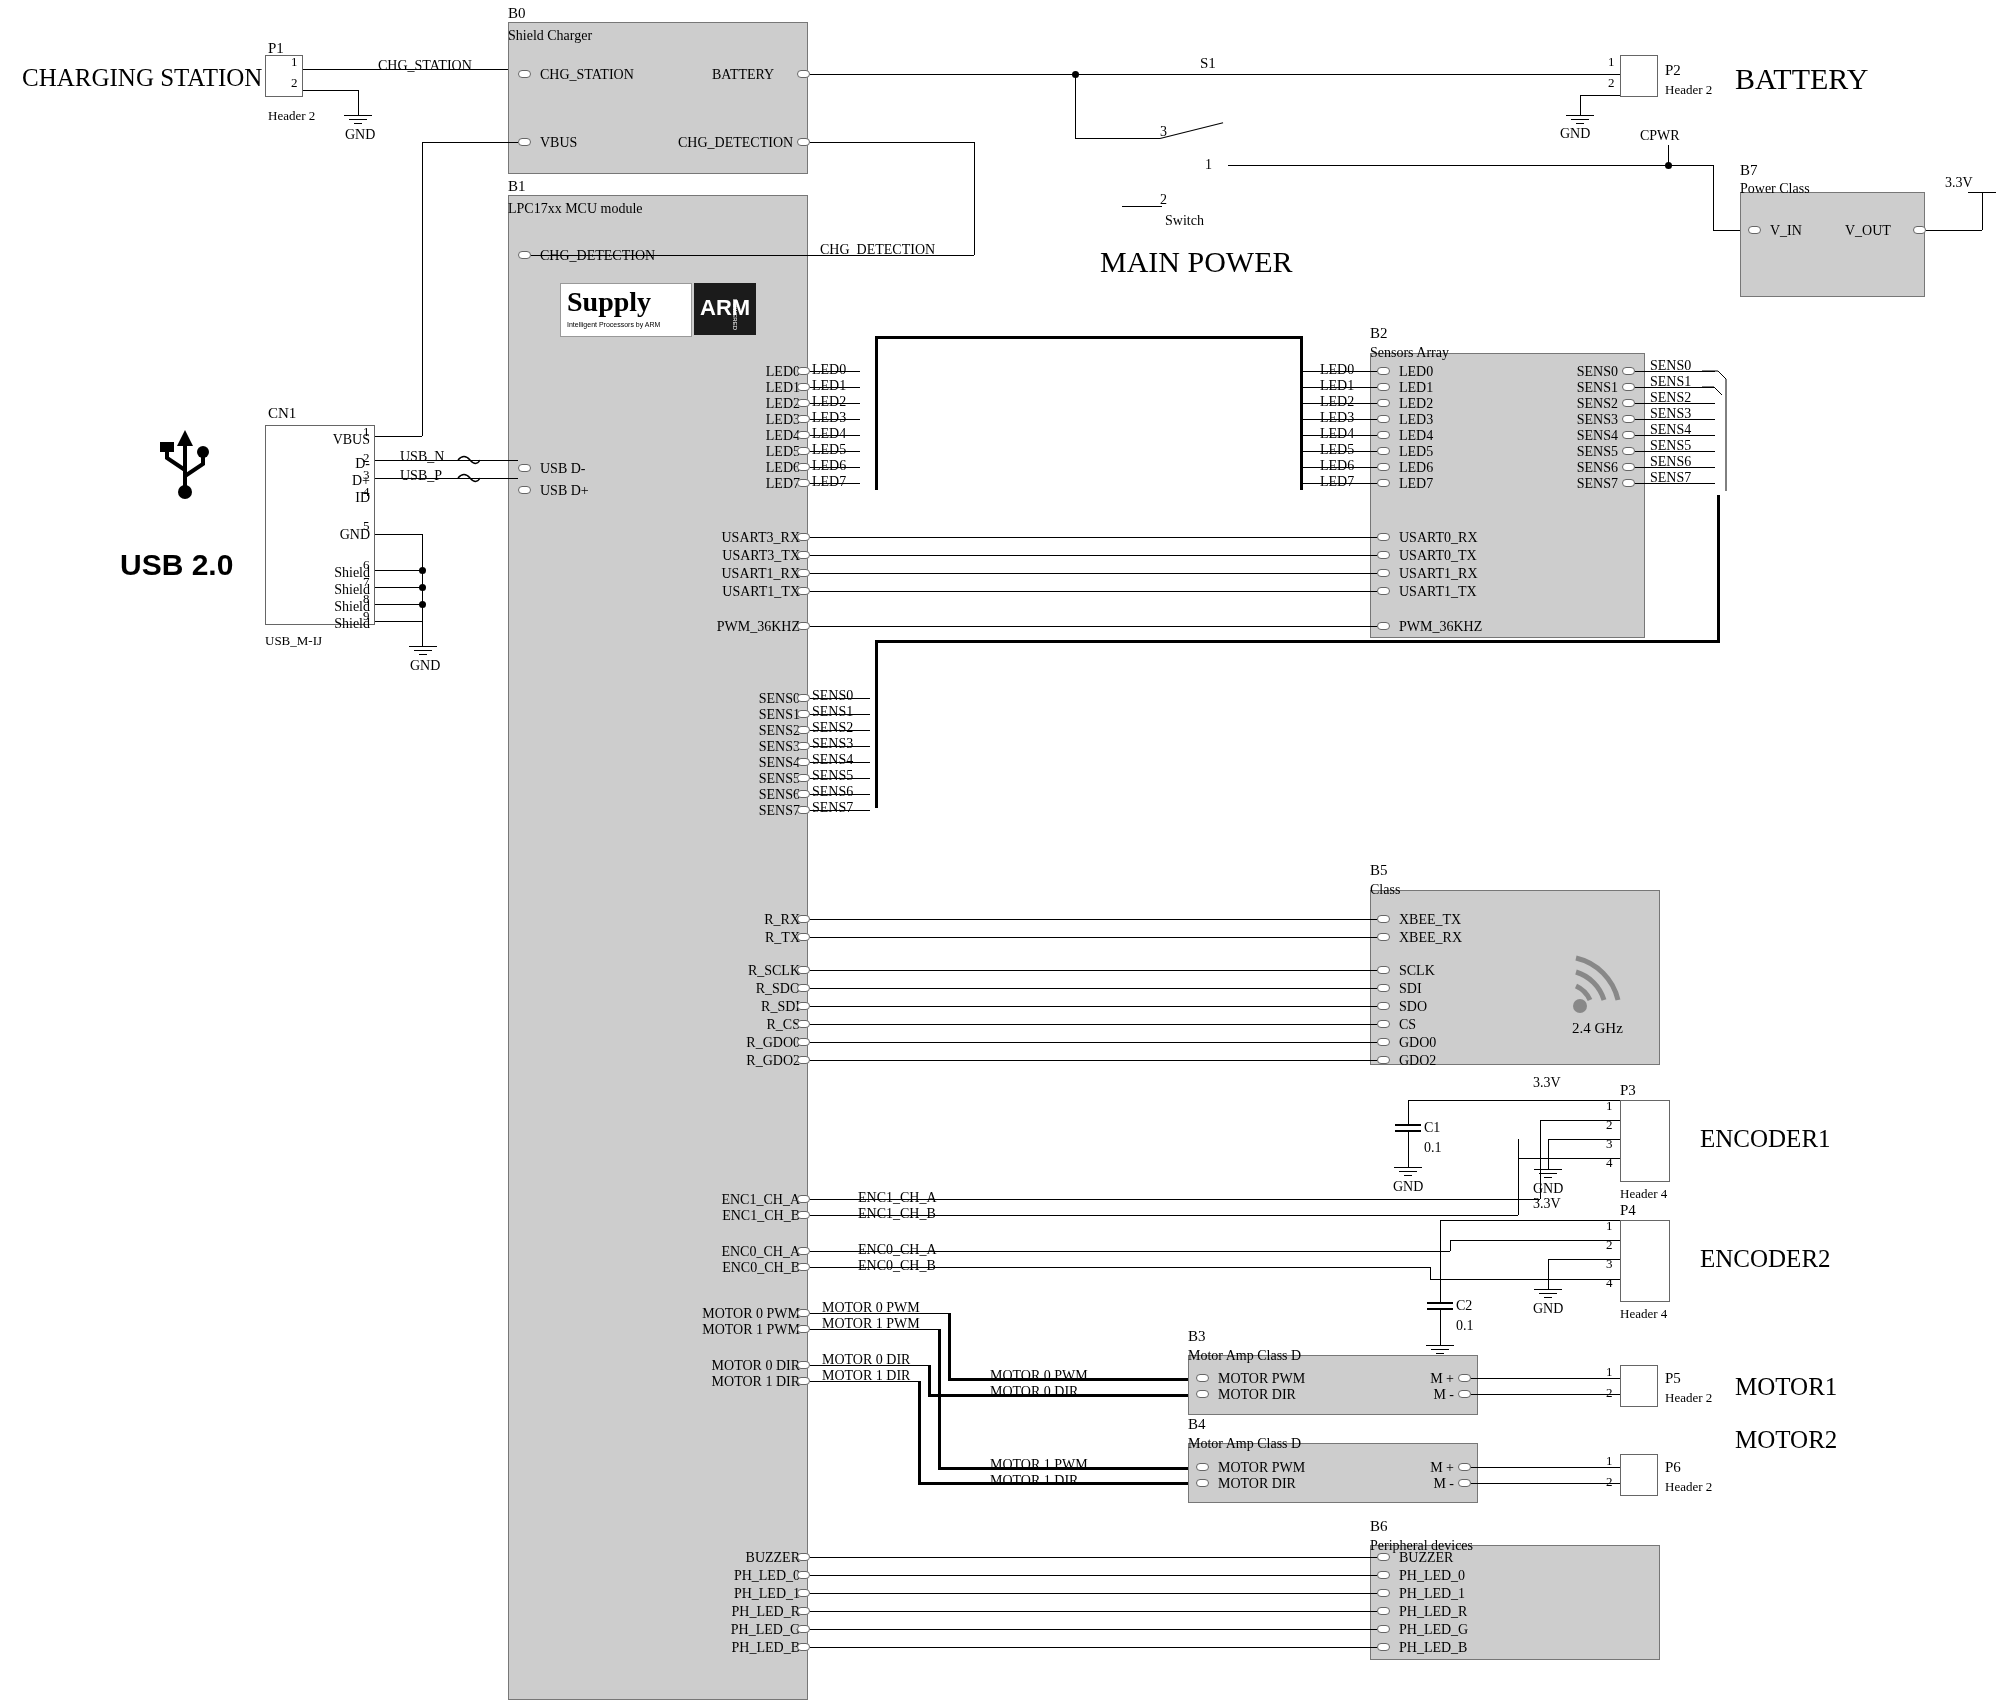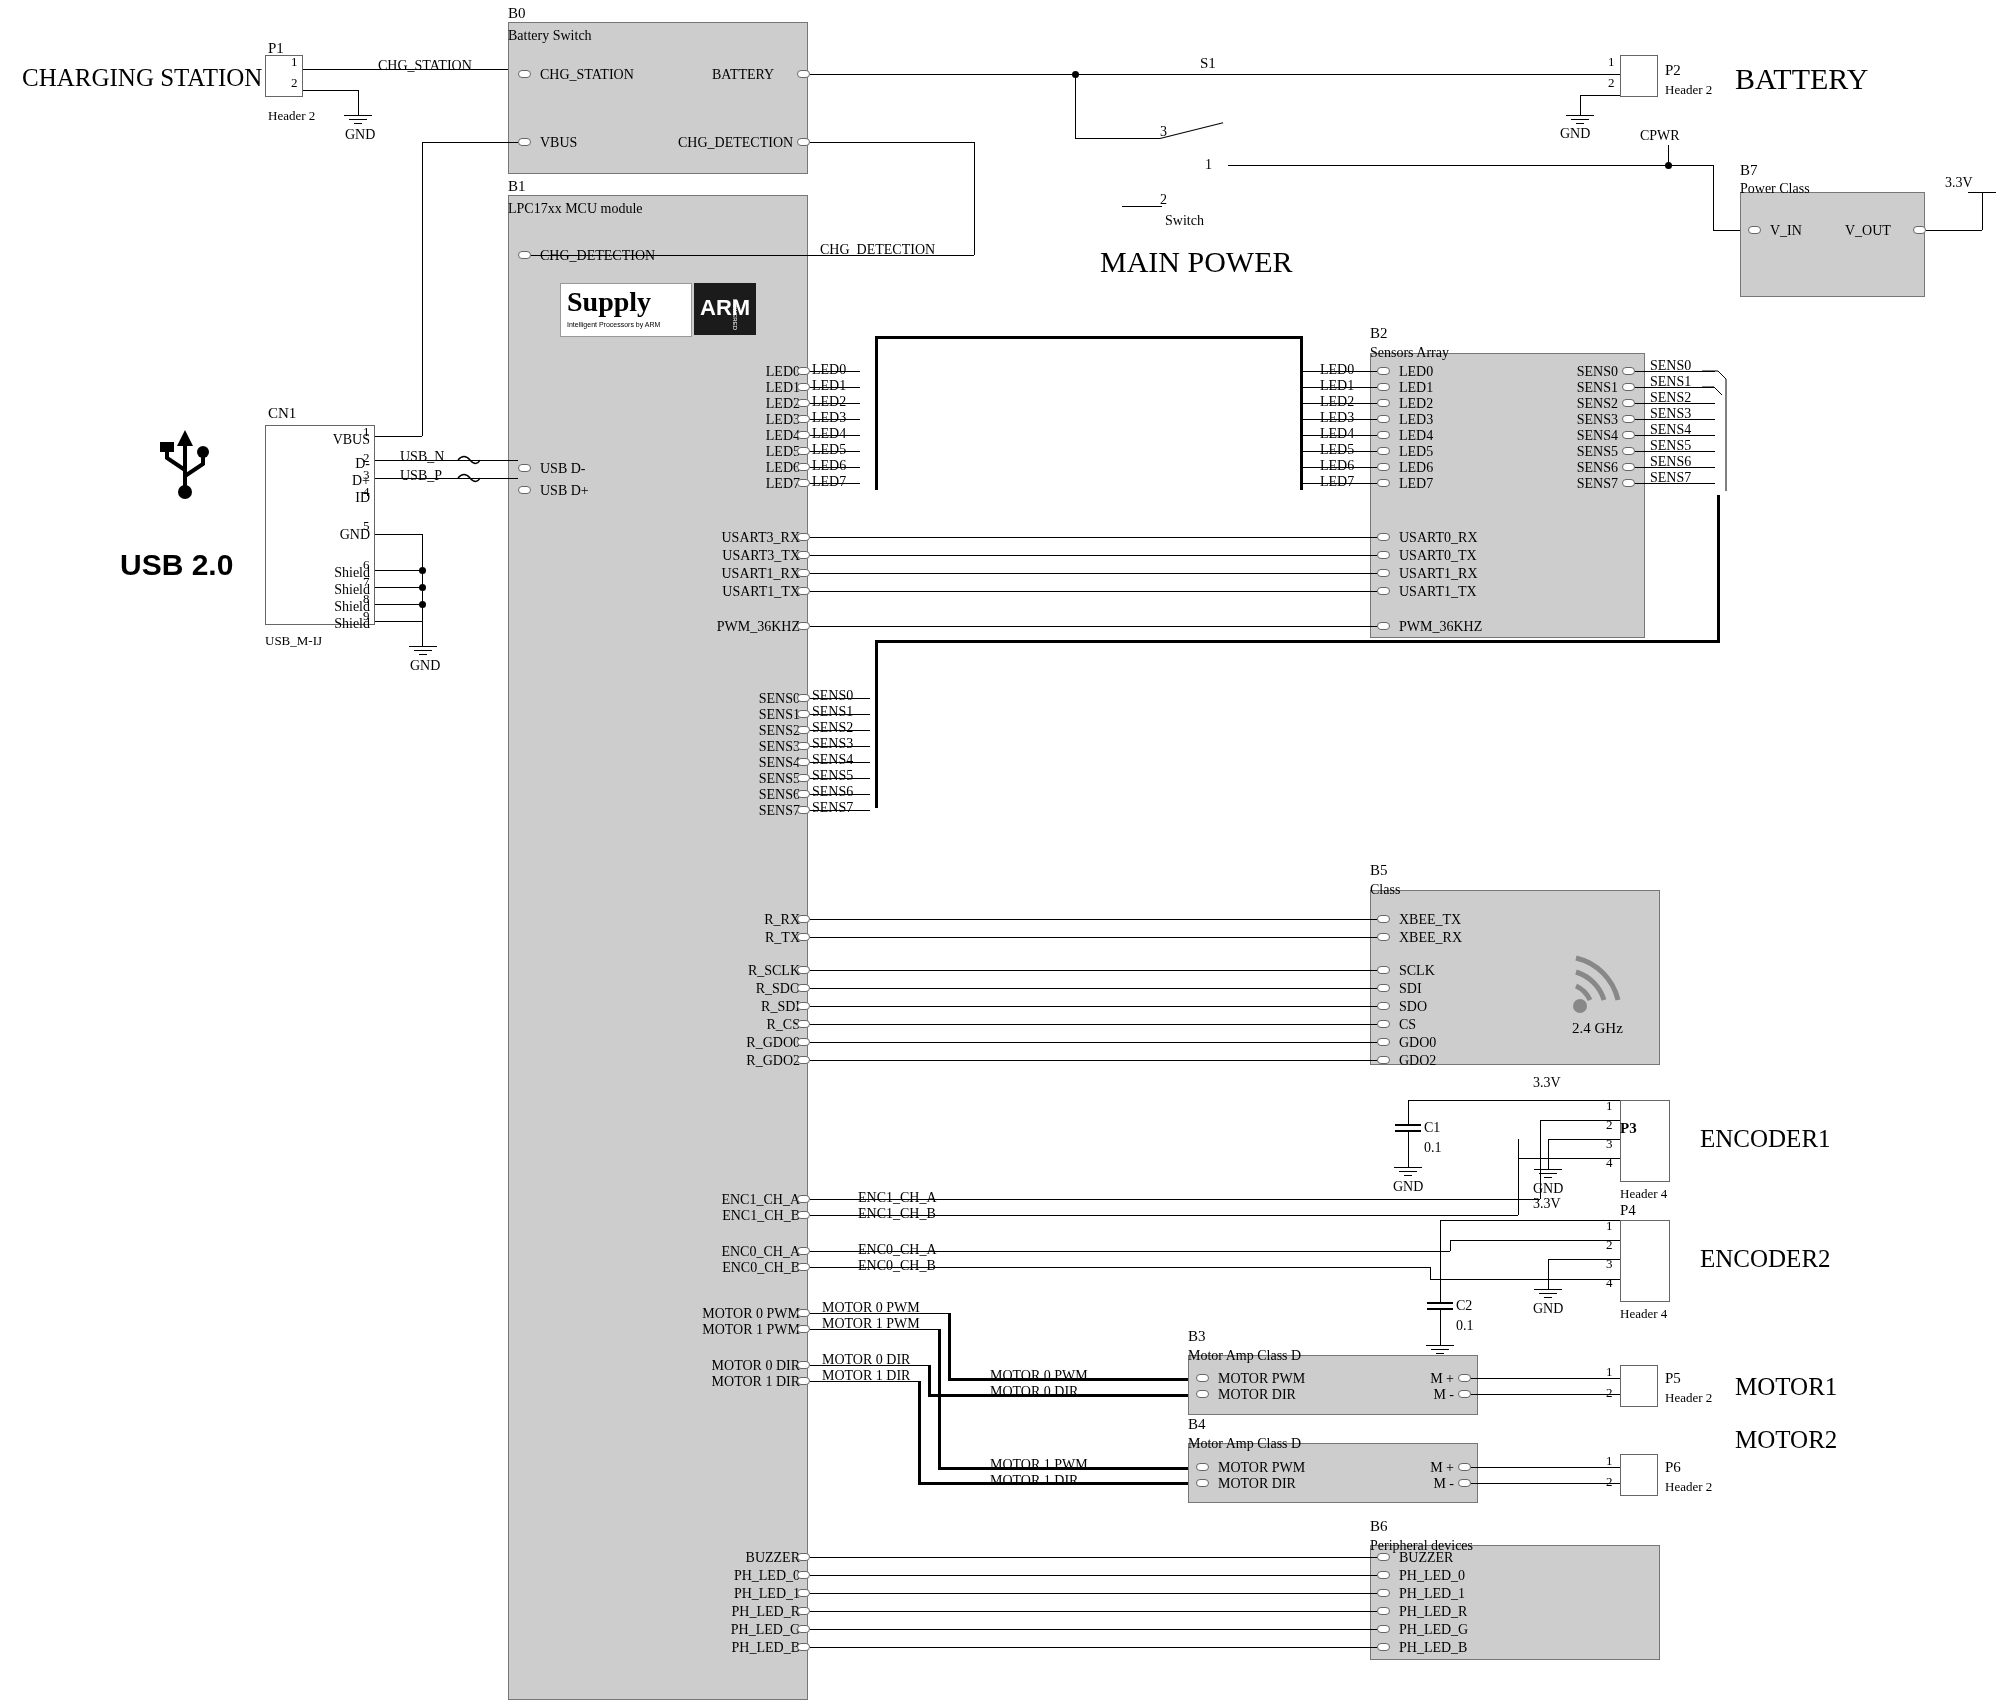--- a/index.html
+++ b/index.html
@@ -46,21 +46,21 @@
   <div class="wire v" style="left:358px;top:90px;height:25px;"></div>
   <div class="gndsym" style="left:344px;top:115px;width:28px;height:12px;">
     <i style="top:0;width:28px;"></i>
       <i style="top:4px;width:18px;"></i>
       <i style="top:8px;width:8px;"></i>
   </div>
   <div class="lbl t11" style="left:345px;top:127px;">GND</div>
 
   <div class="blk" style="left:508px;top:22px;width:300px;height:152px;"></div>
   <div class="lbl t12" style="left:508px;top:5px;">B0</div>
-  <div class="lbl t11" style="left:508px;top:28px;">Battery Switch</div>
+  <div class="lbl t11" style="left:508px;top:28px;">Shield Charger</div>
   <div class="pin" style="left:518px;top:70px;"></div>
   <div class="lbl t11" style="left:540px;top:67px;">CHG_STATION</div>
   <div class="pin" style="left:518px;top:138px;"></div>
   <div class="lbl t11" style="left:540px;top:135px;">VBUS</div>
   <div class="pin" style="left:797px;top:70px;"></div>
   <div class="lbl t11" style="left:712px;top:67px;width:80px;">BATTERY</div>
   <div class="pin" style="left:797px;top:138px;"></div>
   <div class="lbl t11" style="left:678px;top:135px;">CHG_DETECTION</div>
 
   <div class="wire h" style="left:810px;top:74px;width:810px;"></div>
@@ -425,21 +425,21 @@
   <div class="wire h" style="left:810px;top:919px;width:567px;"></div>
   <div class="wire h" style="left:810px;top:937px;width:567px;"></div>
   <div class="wire h" style="left:810px;top:970px;width:567px;"></div>
   <div class="wire h" style="left:810px;top:988px;width:567px;"></div>
   <div class="wire h" style="left:810px;top:1006px;width:567px;"></div>
   <div class="wire h" style="left:810px;top:1024px;width:567px;"></div>
   <div class="wire h" style="left:810px;top:1042px;width:567px;"></div>
   <div class="wire h" style="left:810px;top:1060px;width:567px;"></div>
 
   <div class="hdr" style="left:1620px;top:1100px;width:50px;height:82px;"></div>
-  <div class="lbl t12" style="left:1620px;top:1120px;font-weight:bold;">P3</div>
+  <div class="lbl t12" style="left:1620px;top:1082px;">P3</div>
   <div class="lbl t10" style="left:1620px;top:1186px;">Header 4</div>
   <div class="lbl t10" style="left:1606px;top:1098px;">1</div>
   <div class="lbl t10" style="left:1606px;top:1117px;">2</div>
   <div class="lbl t10" style="left:1606px;top:1136px;">3</div>
   <div class="lbl t10" style="left:1606px;top:1155px;">4</div>
   <div class="lbl t20" style="left:1700px;top:1125px;">ENCODER1</div>
 
   <div class="hdr" style="left:1620px;top:1220px;width:50px;height:82px;"></div>
   <div class="lbl t12" style="left:1620px;top:1202px;">P4</div>
   <div class="lbl t10" style="left:1620px;top:1306px;">Header 4</div>

